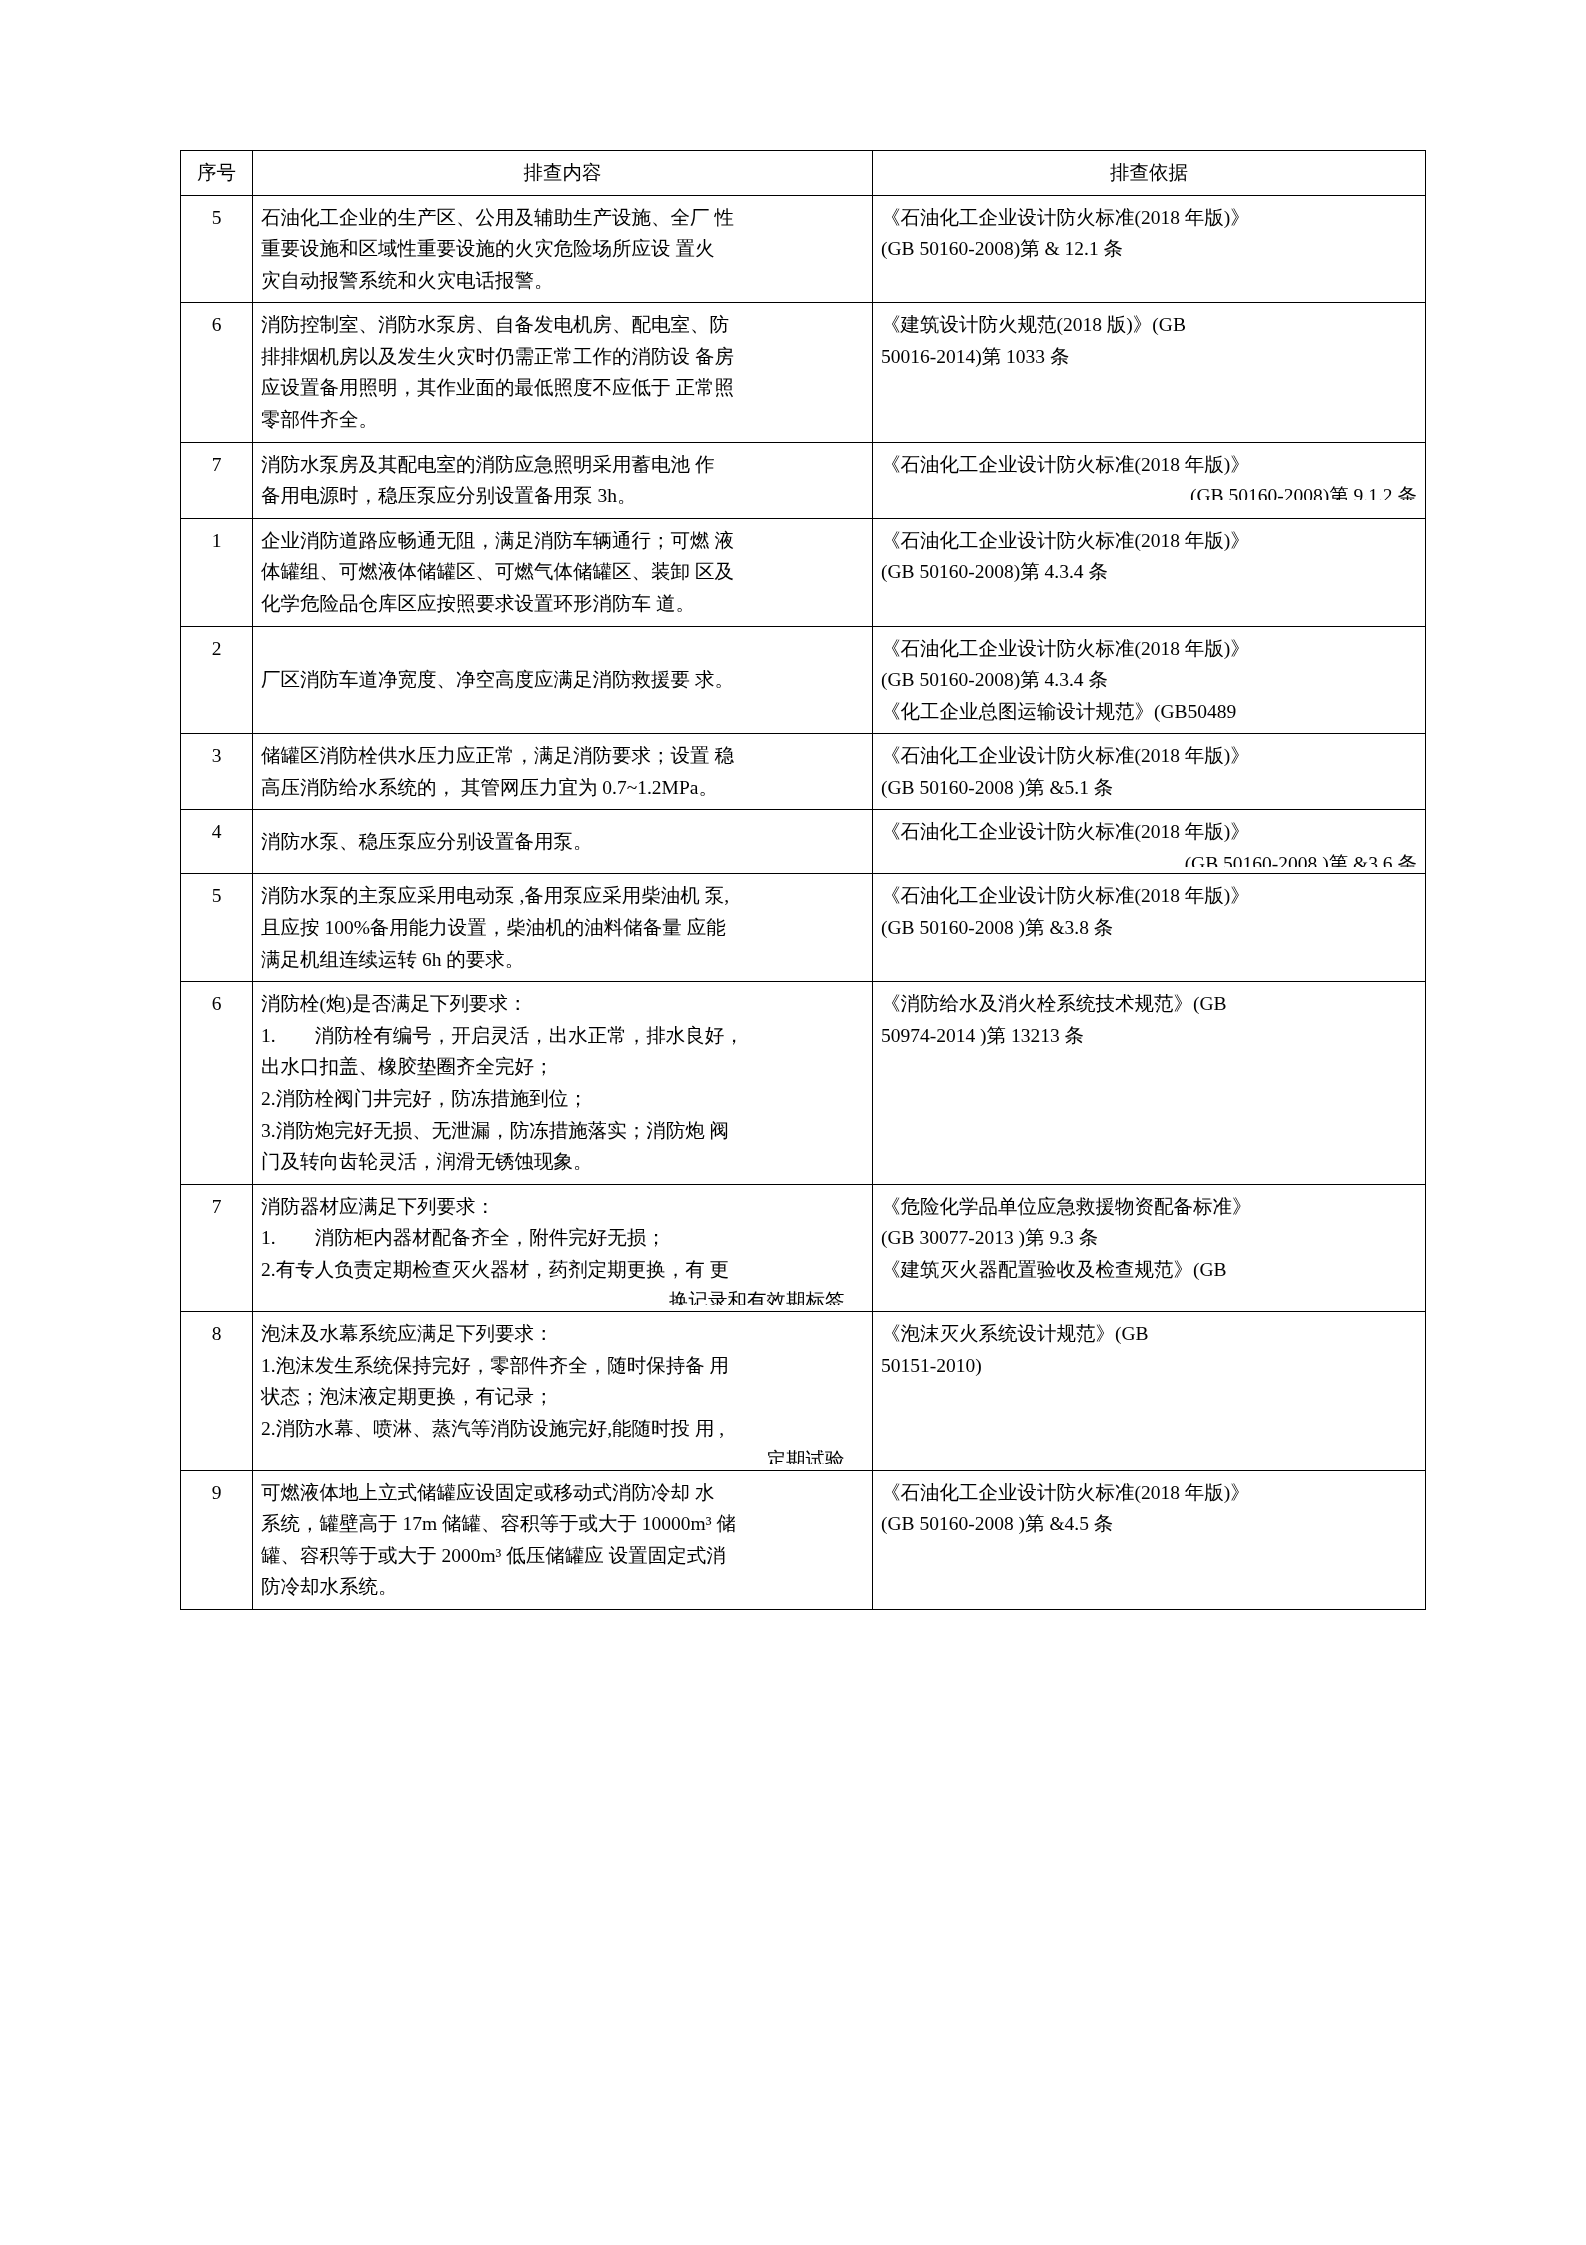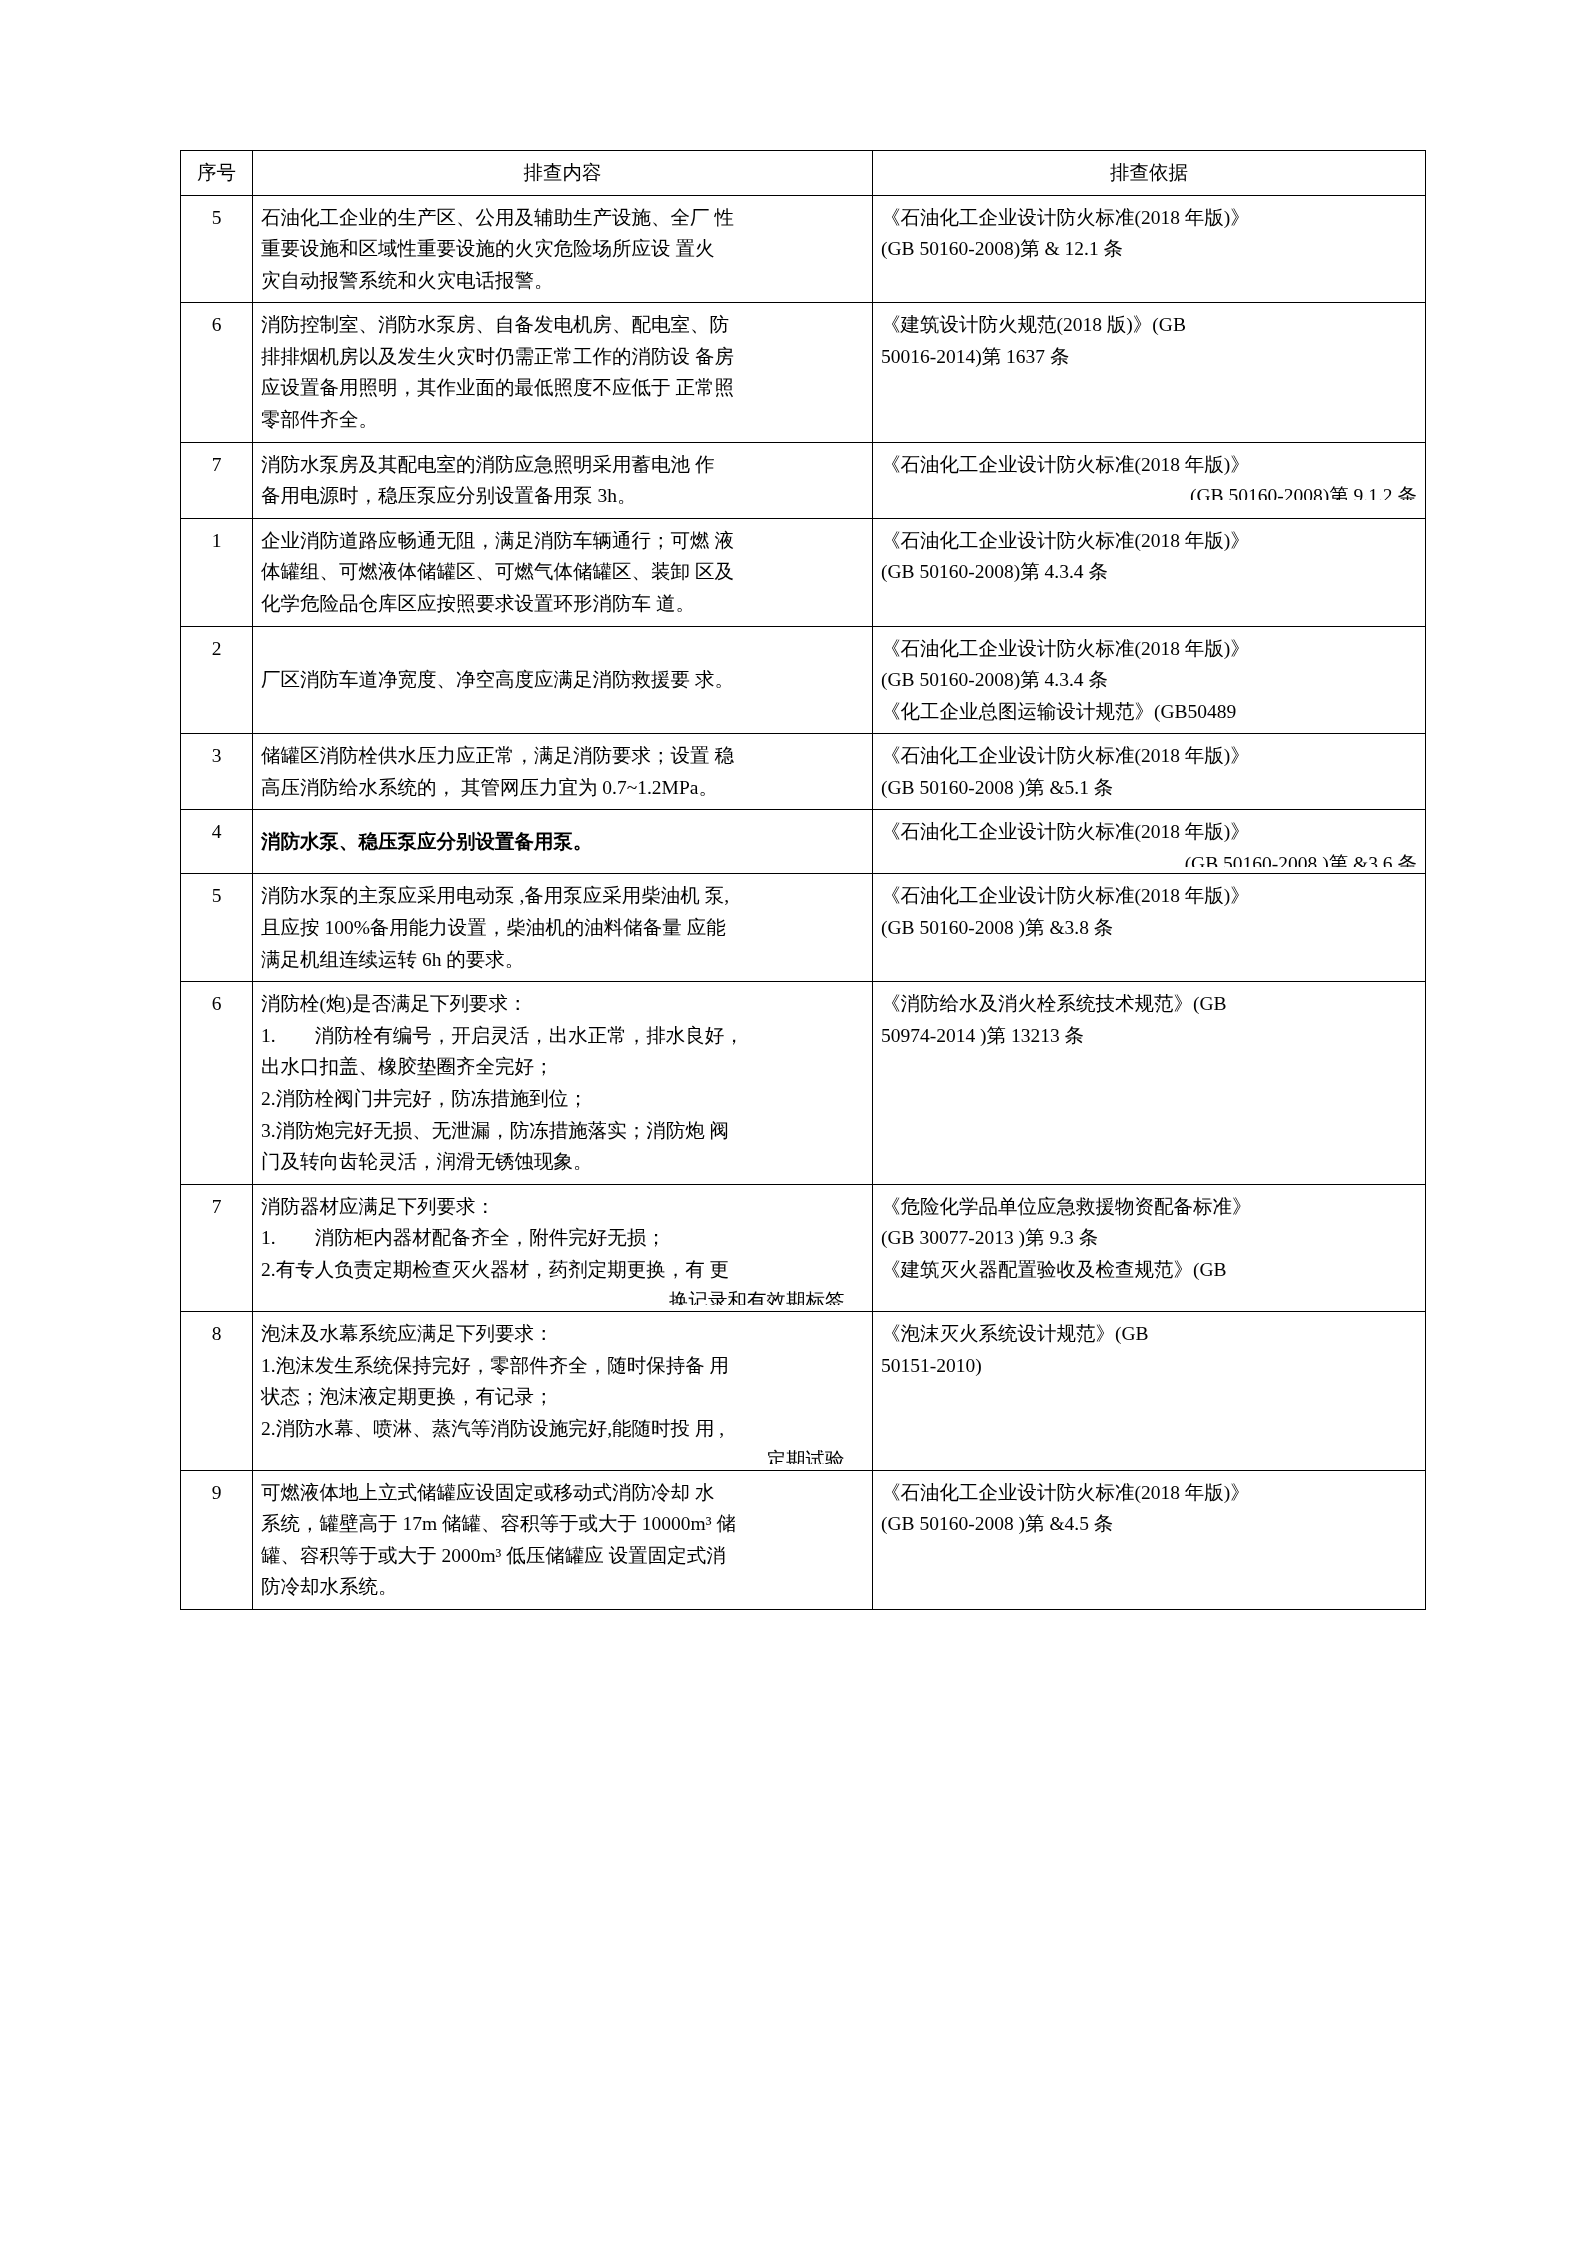--- a/index.html
+++ b/index.html
@@ -102,21 +102,21 @@
         <tr>
           <td class="no">6</td>
           <td class="content">
             <span class="ln">消防控制室、消防水泵房、自备发电机房、配电室、防</span>
             <span class="ln">排排烟机房以及发生火灾时仍需正常工作的消防设 备房</span>
             <span class="ln">应设置备用照明，其作业面的最低照度不应低于 正常照</span>
             <span class="ln">零部件齐全。</span>
           </td>
           <td class="basis">
             <span class="ln">《建筑设计防火规范(2018 版)》(GB</span>
-            <span class="ln">50016-2014)第 1637 条</span>
+            <span class="ln">50016-2014)第 1033 条</span>
           </td>
         </tr>
         <tr>
           <td class="no">7</td>
           <td class="content">
             <span class="ln">消防水泵房及其配电室的消防应急照明采用蓄电池 作</span>
             <span class="ln">备用电源时，稳压泵应分别设置备用泵 3h。</span>
           </td>
           <td class="basis">
             <span class="ln">《石油化工企业设计防火标准(2018 年版)》</span>
@@ -152,21 +152,21 @@
             <span class="ln">储罐区消防栓供水压力应正常，满足消防要求；设置 稳</span>
             <span class="ln">高压消防给水系统的， 其管网压力宜为 0.7~1.2MPa。</span>
           </td>
           <td class="basis">
             <span class="ln">《石油化工企业设计防火标准(2018 年版)》</span>
             <span class="ln">(GB 50160-2008 )第 &amp;5.1 条</span>
           </td>
         </tr>
         <tr>
           <td class="no">4</td>
-          <td class="content" style="vertical-align: middle; font-weight: bold;">
+          <td class="content" style="vertical-align: middle;">
             <span class="ln">消防水泵、稳压泵应分别设置备用泵。</span>
           </td>
           <td class="basis" style="vertical-align: middle;">
             <span class="ln">《石油化工企业设计防火标准(2018 年版)》</span>
             <span class="ln clip">(GB 50160-2008 )第 &amp;3.6 条</span>
           </td>
         </tr>
         <tr>
           <td class="no">5</td>
           <td class="content">

